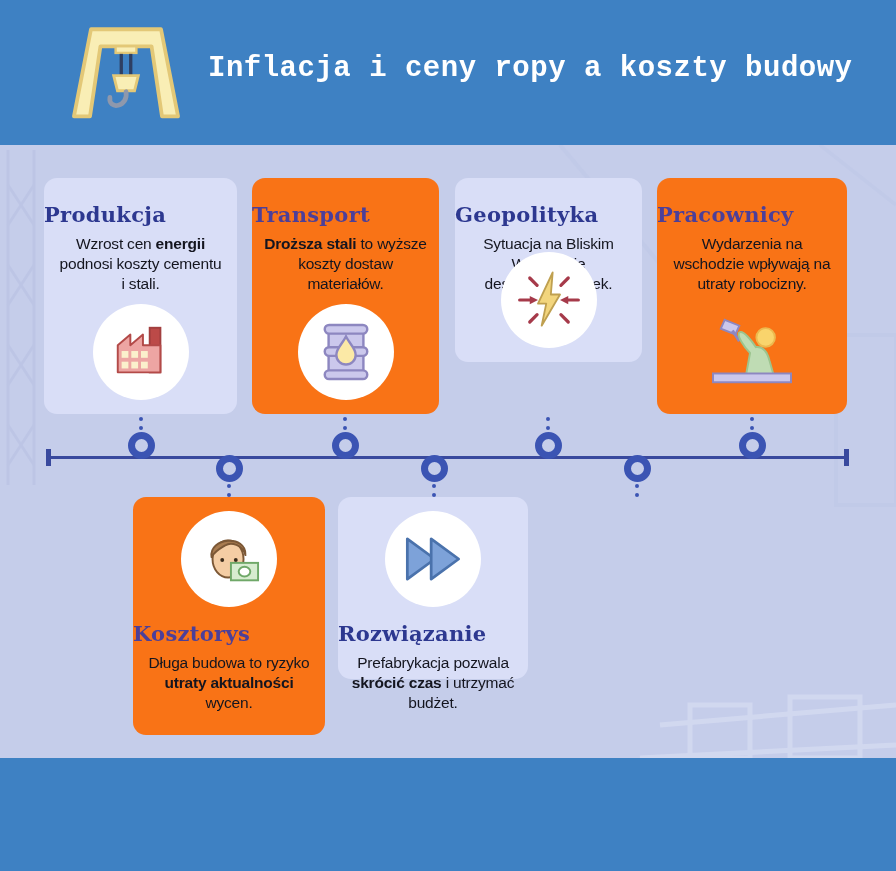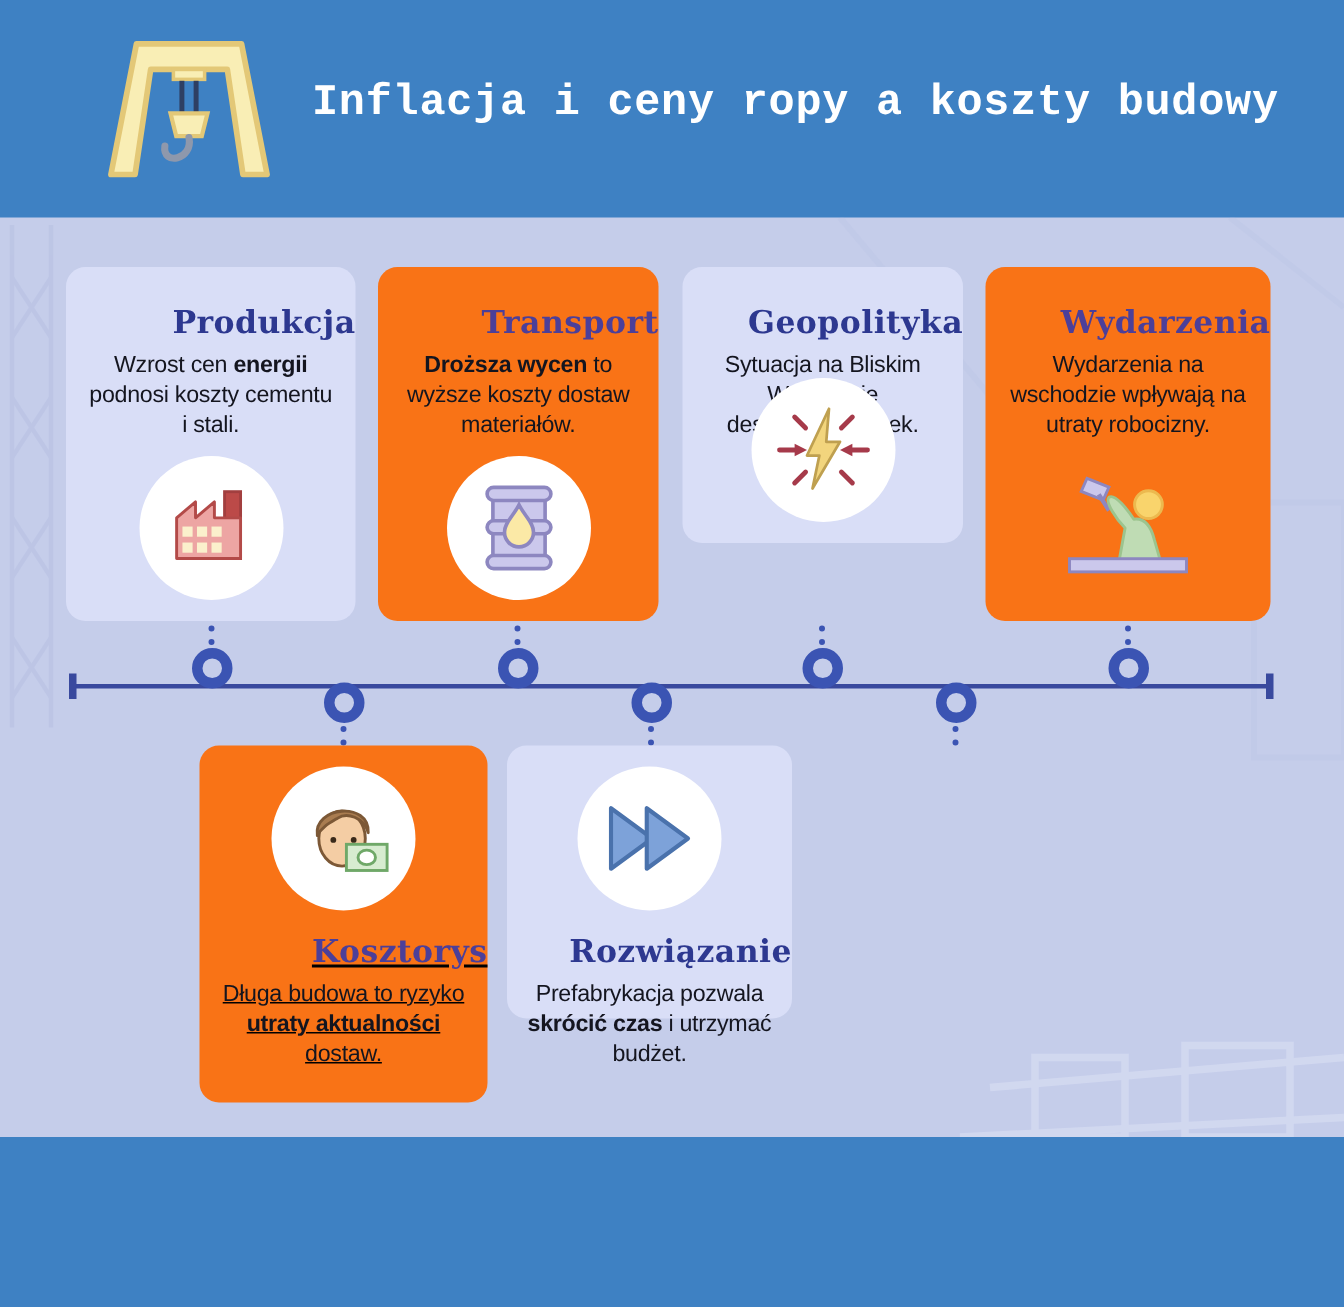--- a/index.html
+++ b/index.html
@@ -18,21 +18,21 @@
     font-weight:700;font-size:29px;letter-spacing:.5px;white-space:nowrap;
   }
   #crane-wrap{position:absolute;left:66px;top:16px;}
   
   #watermark{position:absolute;left:0;top:145px;width:896px;height:613px;pointer-events:none;}
   
   .card{position:absolute;border-radius:13px;}
   .card.light{background:#d9def7;}
   .card.magenta{background:#f97316;}
   .card-title{
-    text-align:right;font-family:"DejaVu Serif","Liberation Serif",serif;
+    text-align:left;font-family:"DejaVu Serif","Liberation Serif",serif;
     font-weight:700;font-size:21px;letter-spacing:.3px;
   }
   .light .card-title{color:#2d3890;}
   .magenta .card-title{color:#4c3f99;}
   .card-text{
     margin:7px auto 0;text-align:center;
     font-size:15.5px;line-height:20px;letter-spacing:-0.2px;color:#14151f;
     max-width:168px;
   }
   .card-text .b{font-weight:700;margin-top:20px;}
@@ -44,21 +44,21 @@
   }
   .top-card .icon-circle{bottom:14px;}
   .bottom-card .icon-circle{top:14px;}
   .bottom-card .card-title{margin-top:124px;}
   .icon-bare{position:absolute;left:50%;transform:translateX(-50%);bottom:18px;}
   
   #card-produkcja  {left:44px; top:178px;width:193px;height:236px;}
   #card-transport  {left:252px;top:178px;width:187px;height:236px;}
   #card-geopolityka{left:455px;top:178px;width:187px;height:184px;}
   #card-pracownicy {left:657px;top:178px;width:190px;height:236px;}
-  #card-kosztorys  {left:133px;top:497px;width:192px;height:238px;text-decoration:underline;}
+  #card-kosztorys  {left:133px;top:497px;width:192px;height:238px;}
   #card-rozwiazanie{left:338px;top:497px;width:190px;height:182px;}
   #card-strategia  {left:542px;top:497px;width:189px;height:238px;}
   
   #timeline-line{position:absolute;left:48px;top:456px;width:799px;height:3px;background:#39499e;}
   .tl-cap{position:absolute;top:449px;width:5px;height:17px;background:#39499e;}
   .tl-node{
     position:absolute;width:13px;height:13px;border-radius:50%;
     border:7px solid #3b54b3;background:transparent;box-sizing:content-box;
   }
   .tl-dots{position:absolute;width:0;border-left:4px dotted #3b54b3;}
@@ -121,21 +121,21 @@
           <rect x="32" y="27" width="7" height="7" fill="#fbf0cc"></rect>
         <rect x="12" y="38" width="7" height="7" fill="#fbf0cc"></rect>
           <rect x="22" y="38" width="7" height="7" fill="#fbf0cc"></rect>
           <rect x="32" y="38" width="7" height="7" fill="#fbf0cc"></rect>
       </svg>
     </div>
   </div>
 
   <div id="card-transport" class="card magenta top-card">
     <div class="card-title">Transport</div>
-    <div class="card-text"><span class="b">Droższa wycen</span><span> to wyższe koszty dostaw materiałów.</span></div>
+    <div class="card-text"><span class="b">Droższa stali</span><span> to wyższe koszty dostaw materiałów.</span></div>
     <div class="icon-circle">
       <svg width="58" height="62" viewBox="0 0 60 64">
         <rect x="12" y="6" width="36" height="52" rx="5" fill="#cbc8ec" stroke="#8d87c0" stroke-width="2.5"></rect>
         <rect x="8" y="4" width="44" height="9" rx="4.5" fill="#cbc8ec" stroke="#8d87c0" stroke-width="2.5"></rect>
         <rect x="8" y="27" width="44" height="9" rx="4.5" fill="#cbc8ec" stroke="#8d87c0" stroke-width="2.5"></rect>
         <rect x="8" y="51" width="44" height="9" rx="4.5" fill="#cbc8ec" stroke="#8d87c0" stroke-width="2.5"></rect>
         <path d="M30 16 C34 24 40 28 40 35 A10 10 0 1 1 20 35 C20 28 26 24 30 16 Z" fill="#fbe9a6" stroke="#8d87c0" stroke-width="2.5"></path>
       </svg>
     </div>
   </div>
@@ -154,21 +154,21 @@
           <line x1="15" y1="60" x2="23" y2="52"></line>
             <line x1="57" y1="60" x2="49" y2="52"></line>
         </g>
         <polygon points="15,31.5 24,36 15,40.5" fill="#a63a4a"></polygon>
         <polygon points="57,31.5 48,36 57,40.5" fill="#a63a4a"></polygon>
       </svg>
     </div>
   </div>
 
   <div id="card-pracownicy" class="card magenta top-card">
-    <div class="card-title">Wydarzenia</div>
+    <div class="card-title">Pracownicy</div>
     <div class="card-text"><span>Wydarzenia na wschodzie wpływają na utraty robocizny.</span></div>
     <div class="icon-bare">
       <svg width="90" height="78" viewBox="0 0 92 80">
         <polygon points="18,6 33,12 29,21 14,15" fill="#cbc8ec" stroke="#8d87c0" stroke-width="2"></polygon>
         <line x1="26" y1="17" x2="33" y2="28" stroke="#8d87c0" stroke-width="3"></line>
         <path d="M40 62 L44 40 C38 34 30 22 33 19 C37 16 46 28 50 34 C58 33 62 40 64 48 L68 62 Z" fill="#bfdcb4" stroke="#9cc48e" stroke-width="2" stroke-linejoin="round"></path>
         <circle cx="60" cy="24" r="9.5" fill="#f9d46c" stroke="#ecb94f" stroke-width="2"></circle>
         <rect x="6" y="61" width="80" height="9" fill="#cbc8ec" stroke="#8d87c0" stroke-width="2"></rect>
       </svg>
     </div>
@@ -201,21 +201,21 @@
       <svg width="66" height="62" viewBox="0 0 68 64">
         <ellipse cx="33" cy="32" rx="16" ry="19" fill="#f4cda4" stroke="#7c5836" stroke-width="2"></ellipse>
         <path d="M16 30 C13 10 52 6 51 28 C48 17 36 14 30 18 C25 21 19 24 16 30 Z" fill="#a97c50" stroke="#7c5836" stroke-width="2" stroke-linejoin="round"></path>
         <circle cx="27" cy="33" r="2" fill="#3a2a1a"></circle>
           <circle cx="41" cy="33" r="2" fill="#3a2a1a"></circle>
         <rect x="36" y="36" width="28" height="18" fill="#d7ecd0" stroke="#6fa868" stroke-width="2"></rect>
         <ellipse cx="50" cy="45" rx="6" ry="5" fill="#ffffff" stroke="#6fa868" stroke-width="2"></ellipse>
       </svg>
     </div>
     <div class="card-title">Kosztorys</div>
-    <div class="card-text" style="max-width:162px"><span>Długa budowa to ryzyko </span><span class="b">utraty aktualności</span><span> dostaw.</span></div>
+    <div class="card-text" style="max-width:162px"><span>Długa budowa to ryzyko </span><span class="b">utraty aktualności</span><span> wycen.</span></div>
   </div>
 
   <div id="card-rozwiazanie" class="card light bottom-card">
     <div class="icon-circle">
       <svg width="66" height="52" viewBox="0 0 72 56">
         <polygon points="8,6 8,50 38,28" fill="#7da2d9" stroke="#4a72ac" stroke-width="3" stroke-linejoin="round"></polygon>
         <polygon points="34,6 34,50 64,28" fill="#7da2d9" stroke="#4a72ac" stroke-width="3" stroke-linejoin="round"></polygon>
       </svg>
     </div>
     <div class="card-title">Rozwiązanie</div>

